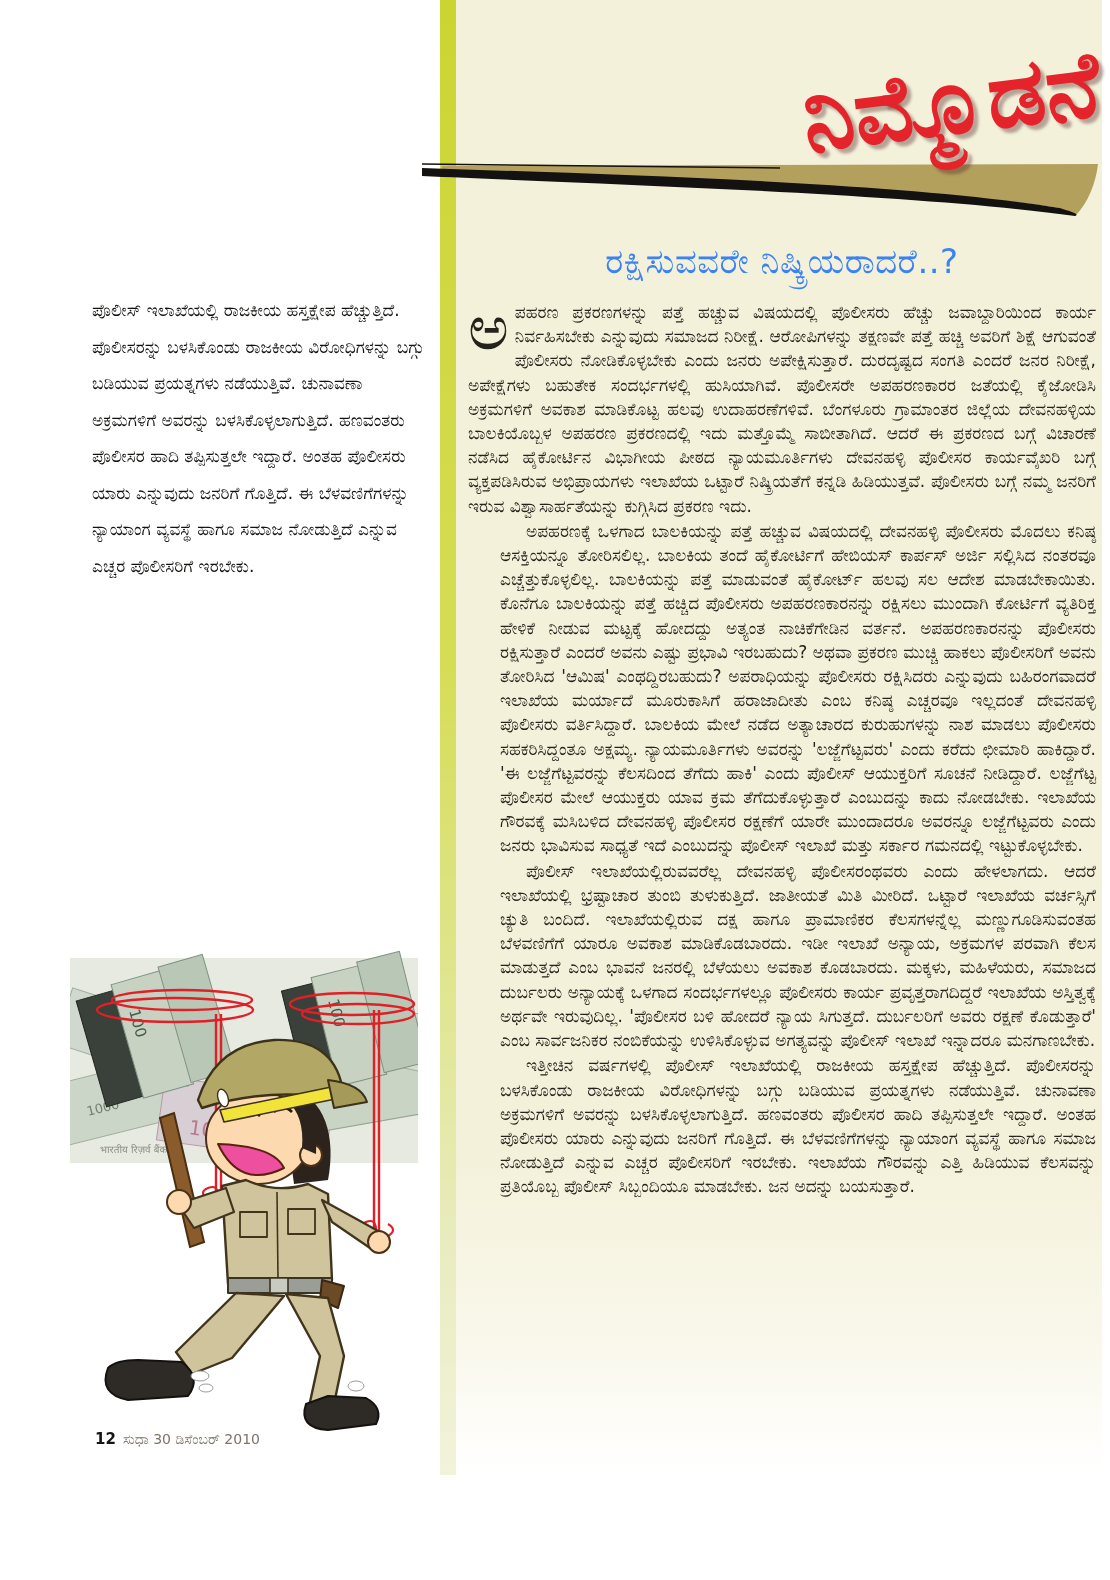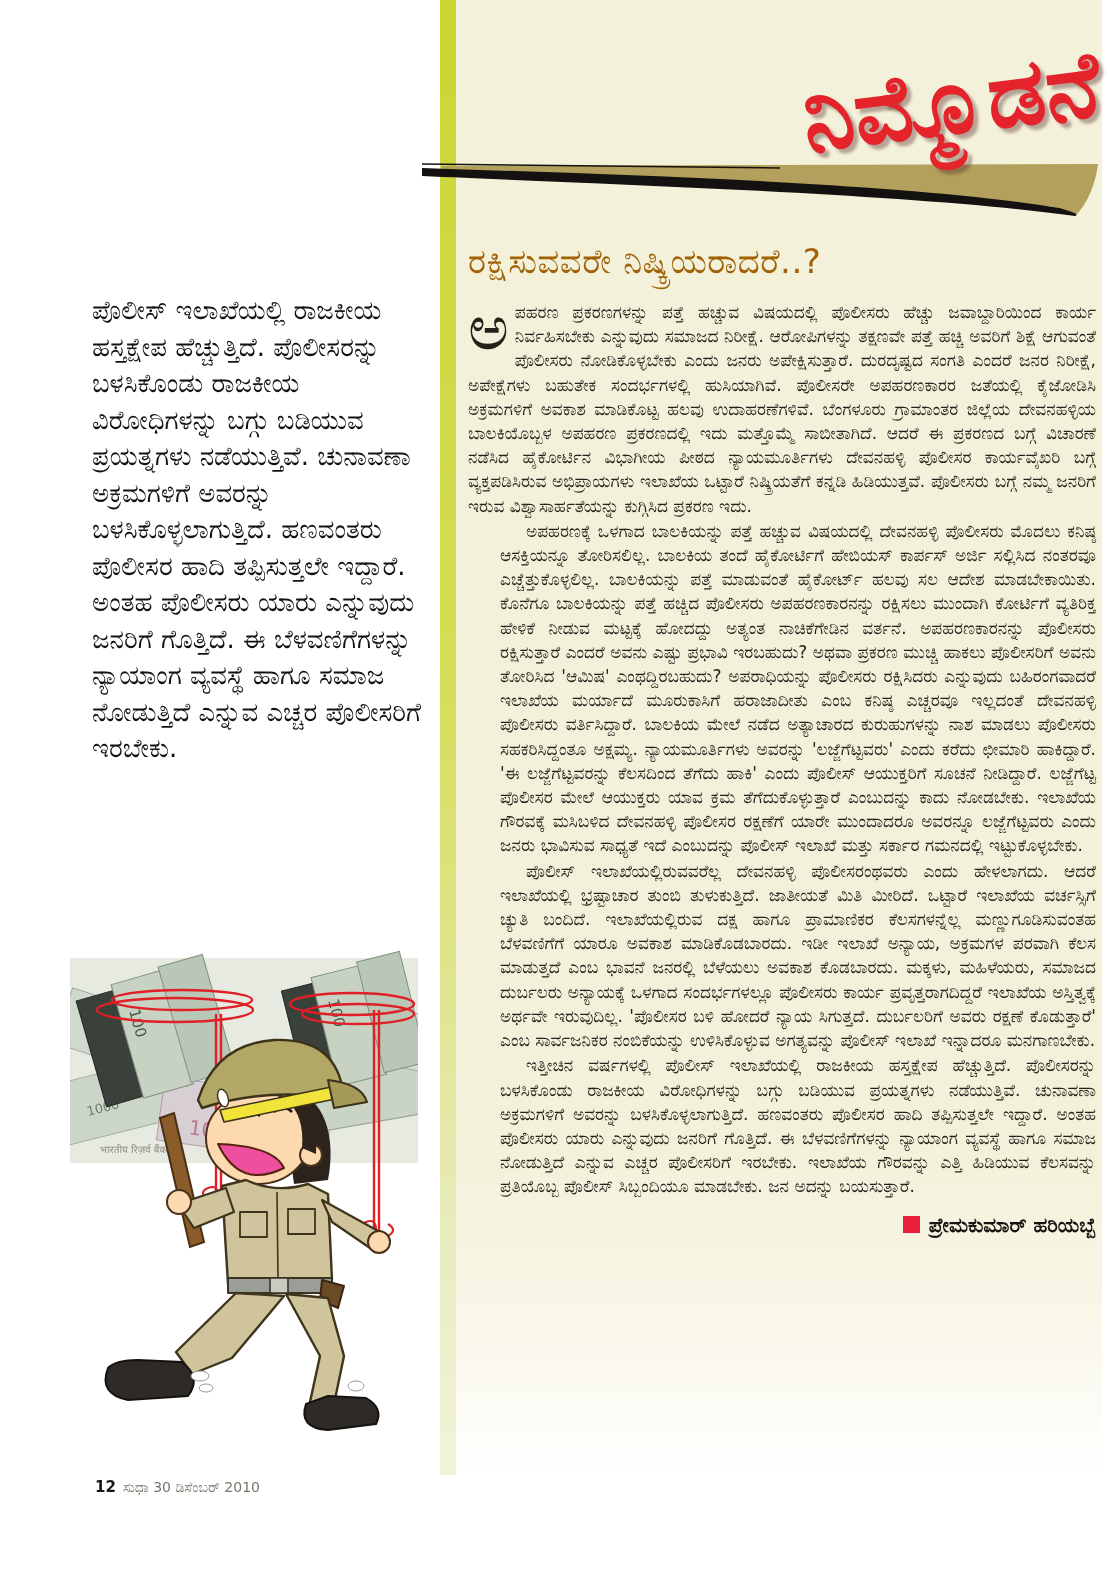--- a/index.html
+++ b/index.html
@@ -26,47 +26,47 @@
     font-size:92px;font-weight:bold;color:#e4232b;line-height:1;
     transform:rotate(-7deg);transform-origin:100% 50%;
     text-shadow:4px 5px 3px rgba(80,40,40,.38);
     white-space:nowrap;
   }
   
   .swoosh{position:absolute;left:420px;top:152px;width:690px;height:90px;}
   
   .headline{
     position:absolute;left:468px;top:240px;width:628px;
-    font-size:34px;color:#a16207;text-align:left;letter-spacing:.5px;
+    font-size:34px;color:#3b82f6;text-align:center;letter-spacing:.5px;
     font-weight:500;line-height:1.25;
   }
   .article{
     position:absolute;left:468px;top:300px;width:628px;
     font-size:17px;line-height:24.2px;color:#24221c;text-align:justify;
   }
   .article p{margin:0;}
   .article p + p{text-indent:26px;margin-top:1px;margin-left:32px;}
   .dropcap{
     float:left;font-size:62px;line-height:48px;padding:4px 6px 0 0;
     color:#24221c;font-weight:500;
   }
   .byline{
     margin-top:14px;display:flex;justify-content:flex-end;align-items:center;gap:9px;
   }
   .byline .sq{width:17px;height:17px;background:#ea1f3d;flex:0 0 auto;}
   .byline .name{font-size:20px;font-weight:bold;color:#17150f;white-space:nowrap;}
   
   .pullquote{
     position:absolute;left:92px;top:292px;width:332px;
-    font-size:26px;line-height:36.5px;color:#131210;text-align:left;
+    font-size:17px;line-height:36.5px;color:#131210;text-align:left;
   }
   
   .figure{position:absolute;left:70px;top:948px;width:348px;height:484px;}
   
-  .footer{position:absolute;left:95px;top:1478px;font-size:14px;white-space:nowrap;}
+  .footer{position:absolute;left:95px;top:1430px;font-size:14px;white-space:nowrap;}
   .footer .pageno{font-weight:bold;color:#161616;font-size:15px;margin-right:7px;}
   .footer .mag{color:#7c7468;}
 </style>
 </head>
 <body>
 
 <div class="panel"></div>
 <div class="stripe"></div>
 
 <svg class="swoosh" viewBox="0 0 690 90" aria-hidden="true">
@@ -79,24 +79,20 @@
   <span class="masthead-text">ನಿಮ್ಮೊಡನೆ</span>
 </div>
 
 <div class="headline">ರಕ್ಷಿಸುವವರೇ ನಿಷ್ಕ್ರಿಯರಾದರೆ..?</div>
 
 <div class="article">
   <p><span class="dropcap">ಅ</span><span>ಪಹರಣ ಪ್ರಕರಣಗಳನ್ನು ಪತ್ತೆ ಹಚ್ಚುವ ವಿಷಯದಲ್ಲಿ ಪೊಲೀಸರು ಹೆಚ್ಚು ಜವಾಬ್ದಾರಿಯಿಂದ ಕಾರ್ಯ ನಿರ್ವಹಿಸಬೇಕು ಎನ್ನುವುದು ಸಮಾಜದ ನಿರೀಕ್ಷೆ. ಆರೋಪಿಗಳನ್ನು ತಕ್ಷಣವೇ ಪತ್ತೆ ಹಚ್ಚಿ ಅವರಿಗೆ ಶಿಕ್ಷೆ ಆಗುವಂತೆ ಪೊಲೀಸರು ನೋಡಿಕೊಳ್ಳಬೇಕು ಎಂದು ಜನರು ಅಪೇಕ್ಷಿಸುತ್ತಾರೆ. ದುರದೃಷ್ಟದ ಸಂಗತಿ ಎಂದರೆ ಜನರ ನಿರೀಕ್ಷೆ, ಅಪೇಕ್ಷೆಗಳು ಬಹುತೇಕ ಸಂದರ್ಭಗಳಲ್ಲಿ ಹುಸಿಯಾಗಿವೆ. ಪೊಲೀಸರೇ ಅಪಹರಣಕಾರರ ಜತೆಯಲ್ಲಿ ಕೈಜೋಡಿಸಿ ಅಕ್ರಮಗಳಿಗೆ ಅವಕಾಶ ಮಾಡಿಕೊಟ್ಟ ಹಲವು ಉದಾಹರಣೆಗಳಿವೆ. ಬೆಂಗಳೂರು ಗ್ರಾಮಾಂತರ ಜಿಲ್ಲೆಯ ದೇವನಹಳ್ಳಿಯ ಬಾಲಕಿಯೊಬ್ಬಳ ಅಪಹರಣ ಪ್ರಕರಣದಲ್ಲಿ ಇದು ಮತ್ತೊಮ್ಮೆ ಸಾಬೀತಾಗಿದೆ. ಆದರೆ ಈ ಪ್ರಕರಣದ ಬಗ್ಗೆ ವಿಚಾರಣೆ ನಡೆಸಿದ ಹೈಕೋರ್ಟಿನ ವಿಭಾಗೀಯ ಪೀಠದ ನ್ಯಾಯಮೂರ್ತಿಗಳು ದೇವನಹಳ್ಳಿ ಪೊಲೀಸರ ಕಾರ್ಯವೈಖರಿ ಬಗ್ಗೆ ವ್ಯಕ್ತಪಡಿಸಿರುವ ಅಭಿಪ್ರಾಯಗಳು ಇಲಾಖೆಯ ಒಟ್ಟಾರೆ ನಿಷ್ಕ್ರಿಯತೆಗೆ ಕನ್ನಡಿ ಹಿಡಿಯುತ್ತವೆ. ಪೊಲೀಸರು ಬಗ್ಗೆ ನಮ್ಮ ಜನರಿಗೆ ಇರುವ ವಿಶ್ವಾಸಾರ್ಹತೆಯನ್ನು ಕುಗ್ಗಿಸಿದ ಪ್ರಕರಣ ಇದು.</span></p>
   <p>ಅಪಹರಣಕ್ಕೆ ಒಳಗಾದ ಬಾಲಕಿಯನ್ನು ಪತ್ತೆ ಹಚ್ಚುವ ವಿಷಯದಲ್ಲಿ ದೇವನಹಳ್ಳಿ ಪೊಲೀಸರು ಮೊದಲು ಕನಿಷ್ಠ ಆಸಕ್ತಿಯನ್ನೂ ತೋರಿಸಲಿಲ್ಲ. ಬಾಲಕಿಯ ತಂದೆ ಹೈಕೋರ್ಟಿಗೆ ಹೇಬಿಯಸ್ ಕಾರ್ಪಸ್ ಅರ್ಜಿ ಸಲ್ಲಿಸಿದ ನಂತರವೂ ಎಚ್ಚೆತ್ತುಕೊಳ್ಳಲಿಲ್ಲ. ಬಾಲಕಿಯನ್ನು ಪತ್ತೆ ಮಾಡುವಂತೆ ಹೈಕೋರ್ಟ್ ಹಲವು ಸಲ ಆದೇಶ ಮಾಡಬೇಕಾಯಿತು. ಕೊನೆಗೂ ಬಾಲಕಿಯನ್ನು ಪತ್ತೆ ಹಚ್ಚಿದ ಪೊಲೀಸರು ಅಪಹರಣಕಾರನನ್ನು ರಕ್ಷಿಸಲು ಮುಂದಾಗಿ ಕೋರ್ಟಿಗೆ ವ್ಯತಿರಿಕ್ತ ಹೇಳಿಕೆ ನೀಡುವ ಮಟ್ಟಕ್ಕೆ ಹೋದದ್ದು ಅತ್ಯಂತ ನಾಚಿಕೆಗೇಡಿನ ವರ್ತನೆ. ಅಪಹರಣಕಾರನನ್ನು ಪೊಲೀಸರು ರಕ್ಷಿಸುತ್ತಾರೆ ಎಂದರೆ ಅವನು ಎಷ್ಟು ಪ್ರಭಾವಿ ಇರಬಹುದು? ಅಥವಾ ಪ್ರಕರಣ ಮುಚ್ಚಿ ಹಾಕಲು ಪೊಲೀಸರಿಗೆ ಅವನು ತೋರಿಸಿದ 'ಆಮಿಷ' ಎಂಥದ್ದಿರಬಹುದು? ಅಪರಾಧಿಯನ್ನು ಪೊಲೀಸರು ರಕ್ಷಿಸಿದರು ಎನ್ನುವುದು ಬಹಿರಂಗವಾದರೆ ಇಲಾಖೆಯ ಮರ್ಯಾದೆ ಮೂರುಕಾಸಿಗೆ ಹರಾಜಾದೀತು ಎಂಬ ಕನಿಷ್ಠ ಎಚ್ಚರವೂ ಇಲ್ಲದಂತೆ ದೇವನಹಳ್ಳಿ ಪೊಲೀಸರು ವರ್ತಿಸಿದ್ದಾರೆ. ಬಾಲಕಿಯ ಮೇಲೆ ನಡೆದ ಅತ್ಯಾಚಾರದ ಕುರುಹುಗಳನ್ನು ನಾಶ ಮಾಡಲು ಪೊಲೀಸರು ಸಹಕರಿಸಿದ್ದಂತೂ ಅಕ್ಷಮ್ಯ. ನ್ಯಾಯಮೂರ್ತಿಗಳು ಅವರನ್ನು 'ಲಜ್ಜೆಗೆಟ್ಟವರು' ಎಂದು ಕರೆದು ಛೀಮಾರಿ ಹಾಕಿದ್ದಾರೆ. 'ಈ ಲಜ್ಜೆಗೆಟ್ಟವರನ್ನು ಕೆಲಸದಿಂದ ತೆಗೆದು ಹಾಕಿ' ಎಂದು ಪೊಲೀಸ್ ಆಯುಕ್ತರಿಗೆ ಸೂಚನೆ ನೀಡಿದ್ದಾರೆ. ಲಜ್ಜೆಗೆಟ್ಟ ಪೊಲೀಸರ ಮೇಲೆ ಆಯುಕ್ತರು ಯಾವ ಕ್ರಮ ತೆಗೆದುಕೊಳ್ಳುತ್ತಾರೆ ಎಂಬುದನ್ನು ಕಾದು ನೋಡಬೇಕು. ಇಲಾಖೆಯ ಗೌರವಕ್ಕೆ ಮಸಿಬಳಿದ ದೇವನಹಳ್ಳಿ ಪೊಲೀಸರ ರಕ್ಷಣೆಗೆ ಯಾರೇ ಮುಂದಾದರೂ ಅವರನ್ನೂ ಲಜ್ಜೆಗೆಟ್ಟವರು ಎಂದು ಜನರು ಭಾವಿಸುವ ಸಾಧ್ಯತೆ ಇದೆ ಎಂಬುದನ್ನು ಪೊಲೀಸ್ ಇಲಾಖೆ ಮತ್ತು ಸರ್ಕಾರ ಗಮನದಲ್ಲಿ ಇಟ್ಟುಕೊಳ್ಳಬೇಕು.</p>
   <p>ಪೊಲೀಸ್ ಇಲಾಖೆಯಲ್ಲಿರುವವರೆಲ್ಲ ದೇವನಹಳ್ಳಿ ಪೊಲೀಸರಂಥವರು ಎಂದು ಹೇಳಲಾಗದು. ಆದರೆ ಇಲಾಖೆಯಲ್ಲಿ ಭ್ರಷ್ಟಾಚಾರ ತುಂಬಿ ತುಳುಕುತ್ತಿದೆ. ಜಾತೀಯತೆ ಮಿತಿ ಮೀರಿದೆ. ಒಟ್ಟಾರೆ ಇಲಾಖೆಯ ವರ್ಚಸ್ಸಿಗೆ ಚ್ಯುತಿ ಬಂದಿದೆ. ಇಲಾಖೆಯಲ್ಲಿರುವ ದಕ್ಷ ಹಾಗೂ ಪ್ರಾಮಾಣಿಕರ ಕೆಲಸಗಳನ್ನೆಲ್ಲ ಮಣ್ಣುಗೂಡಿಸುವಂತಹ ಬೆಳವಣಿಗೆಗೆ ಯಾರೂ ಅವಕಾಶ ಮಾಡಿಕೊಡಬಾರದು. ಇಡೀ ಇಲಾಖೆ ಅನ್ಯಾಯ, ಅಕ್ರಮಗಳ ಪರವಾಗಿ ಕೆಲಸ ಮಾಡುತ್ತದೆ ಎಂಬ ಭಾವನೆ ಜನರಲ್ಲಿ ಬೆಳೆಯಲು ಅವಕಾಶ ಕೊಡಬಾರದು. ಮಕ್ಕಳು, ಮಹಿಳೆಯರು, ಸಮಾಜದ ದುರ್ಬಲರು ಅನ್ಯಾಯಕ್ಕೆ ಒಳಗಾದ ಸಂದರ್ಭಗಳಲ್ಲೂ ಪೊಲೀಸರು ಕಾರ್ಯ ಪ್ರವೃತ್ತರಾಗದಿದ್ದರೆ ಇಲಾಖೆಯ ಅಸ್ತಿತ್ವಕ್ಕೆ ಅರ್ಥವೇ ಇರುವುದಿಲ್ಲ. 'ಪೊಲೀಸರ ಬಳಿ ಹೋದರೆ ನ್ಯಾಯ ಸಿಗುತ್ತದೆ. ದುರ್ಬಲರಿಗೆ ಅವರು ರಕ್ಷಣೆ ಕೊಡುತ್ತಾರೆ' ಎಂಬ ಸಾರ್ವಜನಿಕರ ನಂಬಿಕೆಯನ್ನು ಉಳಿಸಿಕೊಳ್ಳುವ ಅಗತ್ಯವನ್ನು ಪೊಲೀಸ್ ಇಲಾಖೆ ಇನ್ನಾದರೂ ಮನಗಾಣಬೇಕು.</p>
   <p>ಇತ್ತೀಚಿನ ವರ್ಷಗಳಲ್ಲಿ ಪೊಲೀಸ್ ಇಲಾಖೆಯಲ್ಲಿ ರಾಜಕೀಯ ಹಸ್ತಕ್ಷೇಪ ಹೆಚ್ಚುತ್ತಿದೆ. ಪೊಲೀಸರನ್ನು ಬಳಸಿಕೊಂಡು ರಾಜಕೀಯ ವಿರೋಧಿಗಳನ್ನು ಬಗ್ಗು ಬಡಿಯುವ ಪ್ರಯತ್ನಗಳು ನಡೆಯುತ್ತಿವೆ. ಚುನಾವಣಾ ಅಕ್ರಮಗಳಿಗೆ ಅವರನ್ನು ಬಳಸಿಕೊಳ್ಳಲಾಗುತ್ತಿದೆ. ಹಣವಂತರು ಪೊಲೀಸರ ಹಾದಿ ತಪ್ಪಿಸುತ್ತಲೇ ಇದ್ದಾರೆ. ಅಂತಹ ಪೊಲೀಸರು ಯಾರು ಎನ್ನುವುದು ಜನರಿಗೆ ಗೊತ್ತಿದೆ. ಈ ಬೆಳವಣಿಗೆಗಳನ್ನು ನ್ಯಾಯಾಂಗ ವ್ಯವಸ್ಥೆ ಹಾಗೂ ಸಮಾಜ ನೋಡುತ್ತಿದೆ ಎನ್ನುವ ಎಚ್ಚರ ಪೊಲೀಸರಿಗೆ ಇರಬೇಕು. ಇಲಾಖೆಯ ಗೌರವನ್ನು ಎತ್ತಿ ಹಿಡಿಯುವ ಕೆಲಸವನ್ನು ಪ್ರತಿಯೊಬ್ಬ ಪೊಲೀಸ್ ಸಿಬ್ಬಂದಿಯೂ ಮಾಡಬೇಕು. ಜನ ಅದನ್ನು ಬಯಸುತ್ತಾರೆ.</p>
-  <div class="byline">
-    <span class="sq"></span>
-    <span class="name">ಪ್ರೇಮಕುಮಾರ್ ಹರಿಯಬ್ಬೆ</span>
-  </div>
 </div>
 
 <div class="pullquote">ಪೊಲೀಸ್ ಇಲಾಖೆಯಲ್ಲಿ ರಾಜಕೀಯ ಹಸ್ತಕ್ಷೇಪ ಹೆಚ್ಚುತ್ತಿದೆ. ಪೊಲೀಸರನ್ನು ಬಳಸಿಕೊಂಡು ರಾಜಕೀಯ ವಿರೋಧಿಗಳನ್ನು ಬಗ್ಗು ಬಡಿಯುವ ಪ್ರಯತ್ನಗಳು ನಡೆಯುತ್ತಿವೆ. ಚುನಾವಣಾ ಅಕ್ರಮಗಳಿಗೆ ಅವರನ್ನು ಬಳಸಿಕೊಳ್ಳಲಾಗುತ್ತಿದೆ. ಹಣವಂತರು ಪೊಲೀಸರ ಹಾದಿ ತಪ್ಪಿಸುತ್ತಲೇ ಇದ್ದಾರೆ. ಅಂತಹ ಪೊಲೀಸರು ಯಾರು ಎನ್ನುವುದು ಜನರಿಗೆ ಗೊತ್ತಿದೆ. ಈ ಬೆಳವಣಿಗೆಗಳನ್ನು ನ್ಯಾಯಾಂಗ ವ್ಯವಸ್ಥೆ ಹಾಗೂ ಸಮಾಜ ನೋಡುತ್ತಿದೆ ಎನ್ನುವ ಎಚ್ಚರ ಪೊಲೀಸರಿಗೆ ಇರಬೇಕು.</div>
 
 <svg class="figure" viewBox="0 0 348 484" aria-hidden="true">
 
   <g>
     <rect x="0" y="10" width="348" height="205" fill="#e7eae0"></rect>
 
     <g>

